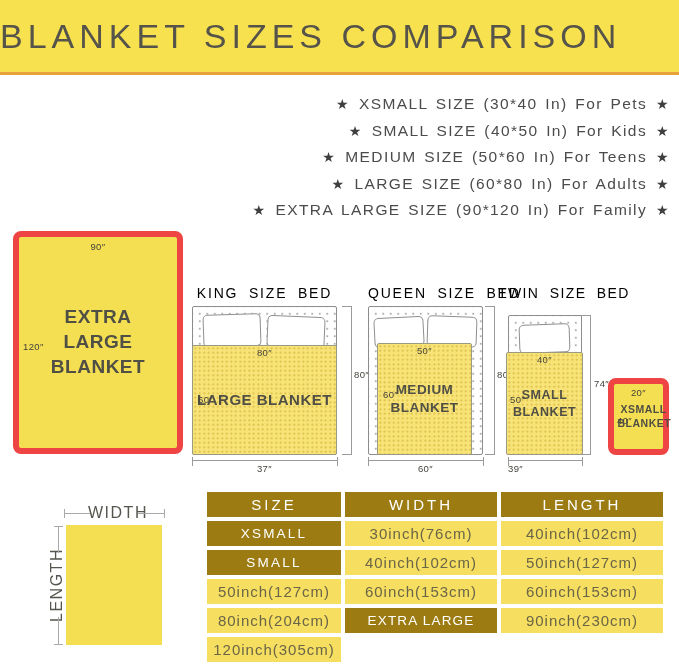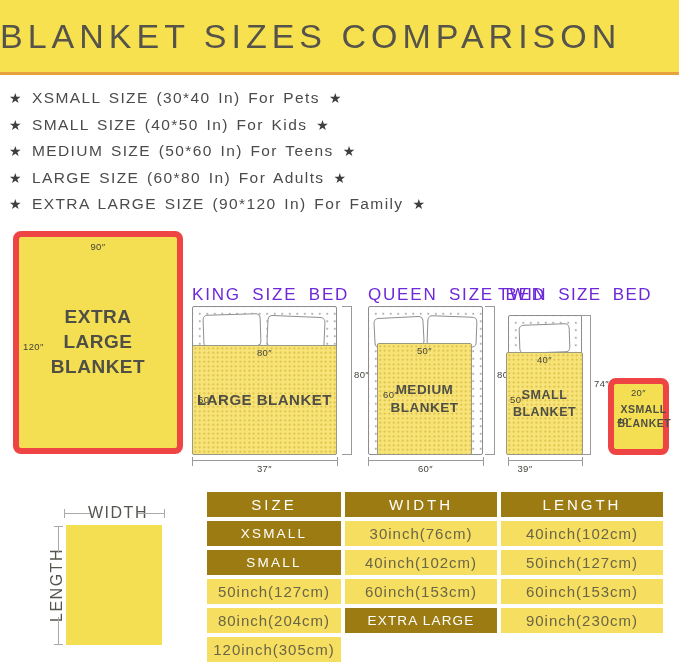--- a/index.html
+++ b/index.html
@@ -6,21 +6,21 @@
   html,body{width:679px;height:667px}
   body{font-family:"Liberation Sans",sans-serif;background:#fff;position:relative;overflow:hidden}
   .stage{position:absolute;left:0;top:0;width:679px;height:667px}
 
   
   .banner{position:absolute;left:0;top:0;width:679px;height:75px;background:#F7E14F;
     border-bottom:3px solid #E8A23C;display:flex;align-items:center;}
   .banner h1{font-size:34px;font-weight:400;letter-spacing:5px;color:#55534A;white-space:nowrap}
 
   
-  .size-list{position:absolute;top:85px;left:0;width:100%;text-align:left;color:#4B4B4B}
+  .size-list{position:absolute;top:91px;left:0;width:100%;text-align:right;color:#4B4B4B}
   .size-list .line{font-size:15.5px;line-height:26.5px;letter-spacing:1.4px;word-spacing:2px;white-space:nowrap}
   .size-list .star{font-size:14px;margin:0 9px;color:#3F3F3F}
 
   
   .dim-label{position:absolute;font-size:9.5px;color:#45433C;letter-spacing:.4px;white-space:nowrap}
   .vdim{position:absolute;width:0;border-left:1px solid #9a9a9a}
   .vdim::before,.vdim::after{content:"";position:absolute;left:-10px;width:10px;border-top:1px solid #9a9a9a}
   .vdim::before{top:0}.vdim::after{bottom:0}
   .hdim{position:absolute;height:0;border-top:1px solid #9a9a9a}
   .hdim::before,.hdim::after{content:"";position:absolute;top:-4px;height:9px;border-left:1px solid #9a9a9a}
@@ -30,21 +30,21 @@
   .flat-blanket{position:absolute;background:#F4DF52;border:6px solid #ef4444;border-radius:8px;
     display:flex;align-items:center;justify-content:center;text-align:center}
   .xl-blanket{left:13px;top:231px;width:170px;height:223px}
   .xl-blanket .blanket-label{font-size:19px;width:140px}
   .xs-blanket{left:608px;top:378px;width:61px;height:77px}
   .xs-blanket .blanket-label{font-size:10.5px;width:52px;margin-left:10px}
 
   .blanket-label{font-weight:700;color:#504F45;line-height:1.3;letter-spacing:.5px}
 
   
-  .bed-title{position:absolute;font-size:17px;letter-spacing:1.8px;word-spacing:5px;color:#6d28d9;
+  .bed-title{position:absolute;font-size:14px;letter-spacing:1.8px;word-spacing:5px;color:#000000;
     text-align:center;white-space:nowrap}
   .bed{position:absolute;background-color:#fff;border:1.5px solid #8d8d8d;border-radius:2px;
     background-image:radial-gradient(#b3b3b3 1.1px,transparent 1.3px);background-size:7.5px 7.5px;background-position:3px 3px}
   .pillow{position:absolute;background:#fff;border:1px solid #8f8f8f;border-radius:5px}
   .bed-blanket{position:absolute;background-color:#F7E377;border:1px solid #9a9a82;border-radius:2px;
     background-image:radial-gradient(rgba(205,172,48,.55) 1px,transparent 1.15px);background-size:4.5px 4.5px;
     display:flex;align-items:center;justify-content:center;text-align:center}
   .bed-blanket .top-dim{top:1px;left:0;width:100%;text-align:center}
   .bed-blanket .left-dim{left:5px}
   .king-blanket .blanket-label{font-size:15px}
@@ -132,21 +132,21 @@
     <div class="pillow" style="left:10px;top:8px;width:51px;height:29px;transform:rotate(-2deg)"></div>
   </div>
   <div class="bed-blanket twin-blanket" style="left:506px;top:352px;width:77px;height:103px">
     <div class="dim-label top-dim">40″</div>
     <div class="dim-label left-dim" style="top:41px;left:3px">50″</div>
     <div class="blanket-label">SMALL BLANKET</div>
   </div>
   <div class="vdim" style="left:590px;top:315px;height:140px"></div>
   <div class="dim-label" style="left:594px;top:378px">74″</div>
   <div class="hdim" style="left:508px;top:460px;width:74px"></div>
-  <div class="dim-label" style="left:488px;top:463px;width:74px;text-align:center">39″</div>
+  <div class="dim-label" style="left:508px;top:463px;width:74px;text-align:left">39″</div>
 
   <div class="flat-blanket xs-blanket">
     <div class="dim-label" style="top:3px;left:0;width:100%;text-align:center">20″</div>
     <div class="dim-label" style="top:31px;left:3px">40″</div>
     <div class="blanket-label">XSMALL BLANKET</div>
   </div>
 
   <div>
     <div class="wl-width-label">WIDTH</div>
     <div class="wl-hseg l"></div>

